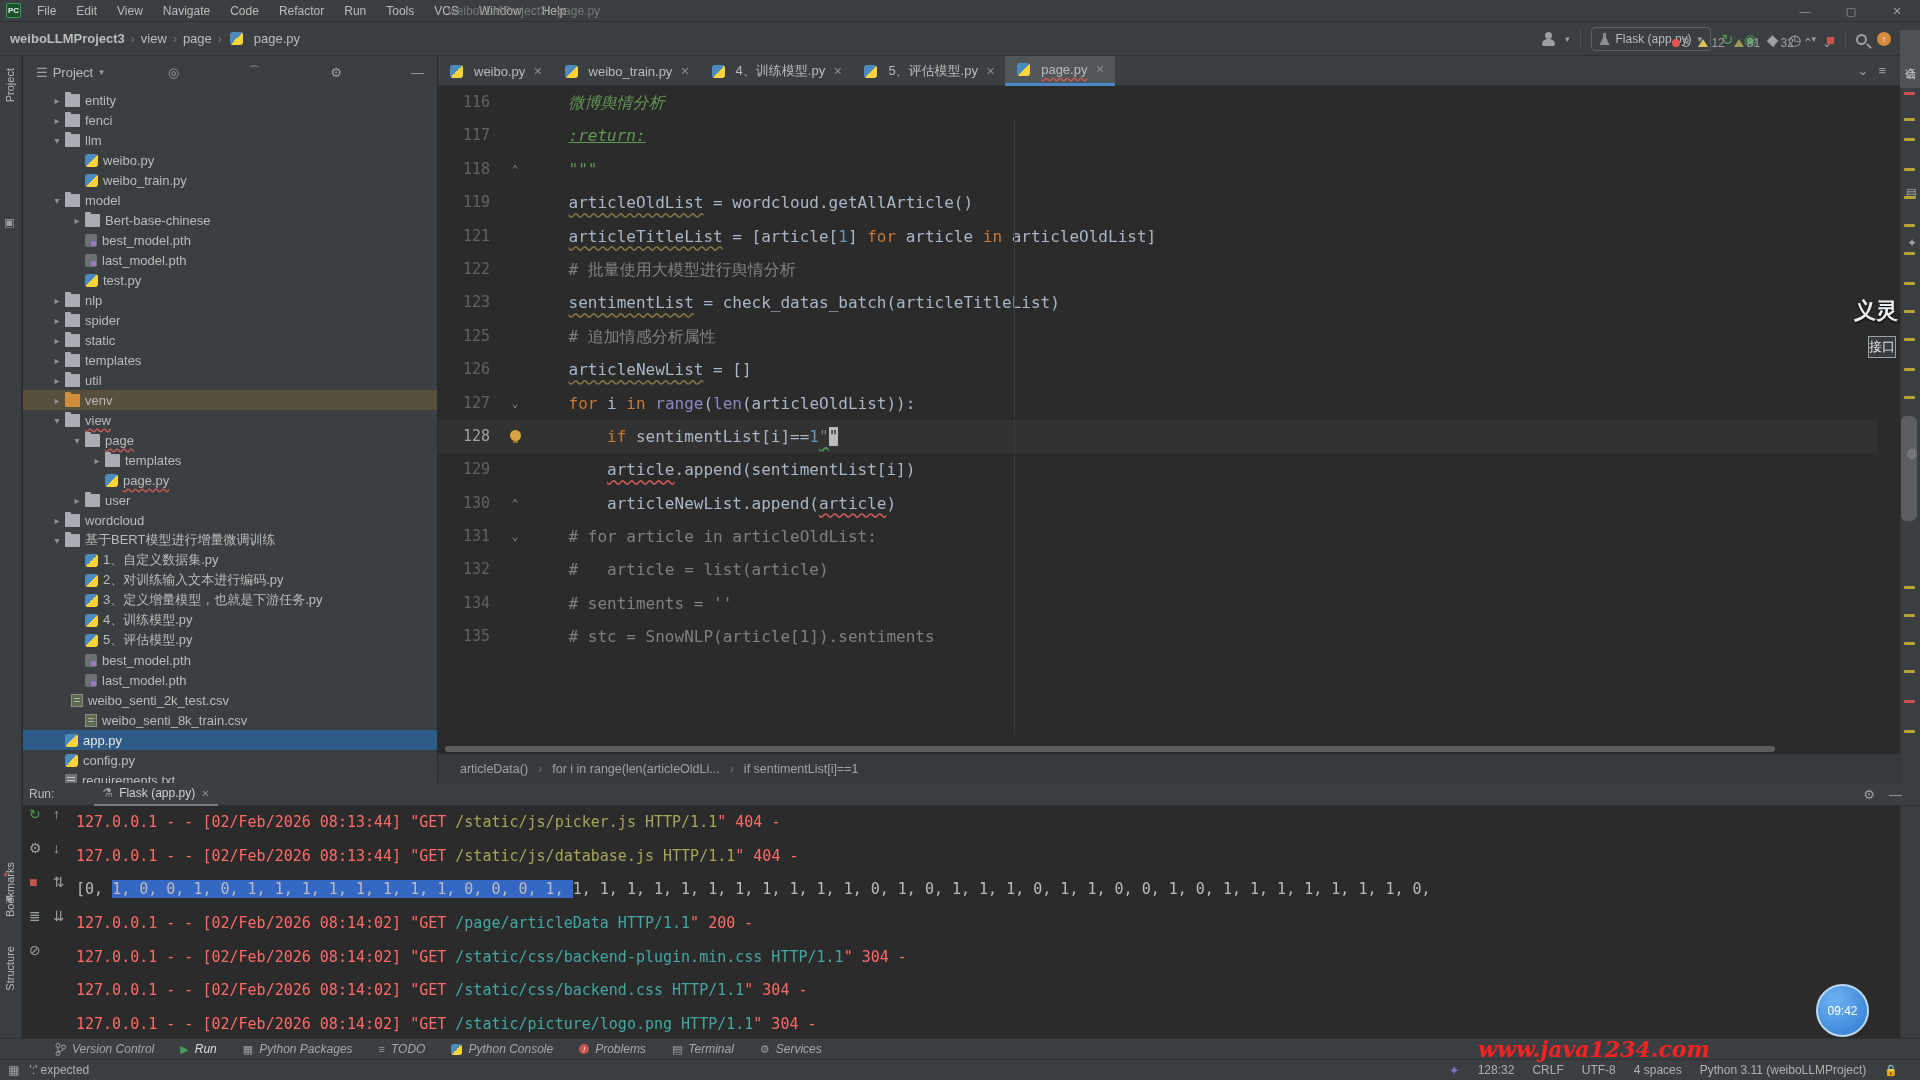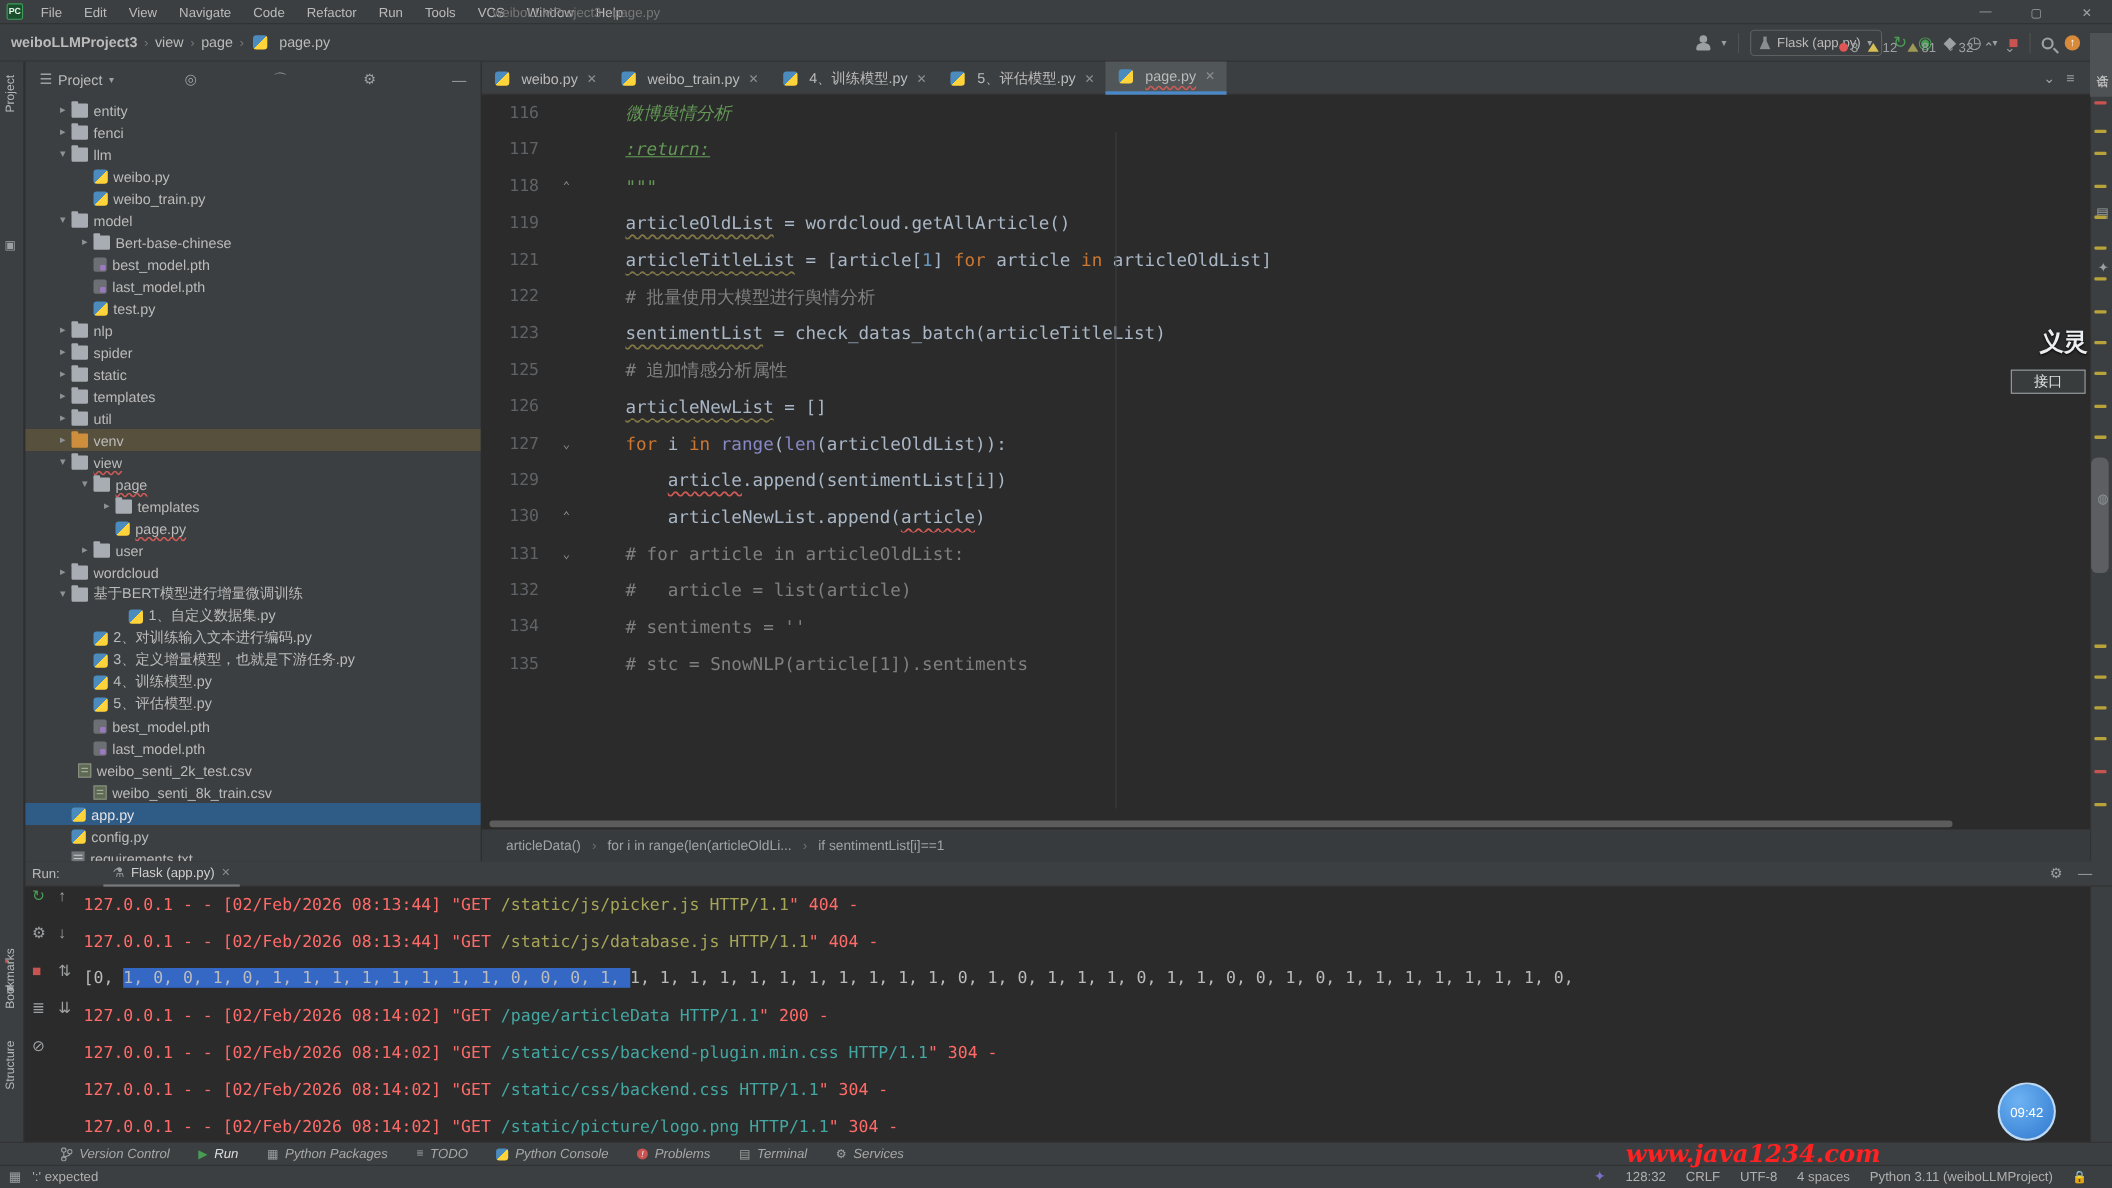--- a/index.html
+++ b/index.html
@@ -109,21 +109,21 @@
   
   .rightstripe { position:absolute; right:0; top:56px; width:20px; height:1002px; background:#3c3f41; border-left:1px solid #323232; }
   .stripe-marks { position:absolute; right:3px; top:56px; width:14px; height:727px; }
   .mark { position:absolute; left:1px; width:11px; height:3px; background:#b8a33a; border-radius:1px;}
   .mark.red { background:#c75450; }
   .vthumb { position:absolute; left:-2px; width:16px; height:105px; background:rgba(130,134,137,.45); border-radius:6px; }
   .rtab { position:absolute; right:0; top:30px; width:20px; height:58px; background:#4e5254; writing-mode:vertical-rl;
     font-size:11px; color:#c7c7c7; display:flex; align-items:center; justify-content:center;}
   .r-ico { position:absolute; right:3px; font-size:12px; color:#9da0a2; }
   .ov-yiling { position:absolute; right:22px; top:296px; font-size:22px; font-weight:bold; color:#eceff1; text-shadow:0 1px 2px #000; }
-  .ov-jiekou { position:absolute; right:24px; top:336px; font-size:13px; color:#dfe2e5; border:1px solid #9aa0a6; padding:1px 20px; background:rgba(60,63,65,.85);text-align:center; }
+  .ov-jiekou { position:absolute; right:24px; top:336px; font-size:13px; color:#dfe2e5; border:1px solid #9aa0a6; padding:1px 0; background:rgba(60,63,65,.85);text-align:center; }
 
   
   .runbar { position:absolute; left:23px; top:783px; width:1897px; height:23px; background:#3c3f41; border-bottom:1px solid #323232; display:flex; align-items:center; }
   .runbar .rlabel { font-size:12px; color:#bbbbbb; margin-left:6px; }
   .runtab { display:flex; align-items:center; gap:6px; margin-left:40px; font-size:12px; color:#d0d0d0;
     border-bottom:2px solid #777a7c; height:23px; padding:0 8px; }
   .runtab .fico { color:#9da0a2; font-size:12px; }
   .runtab .x { color:#8a8d8f; font-size:10px; }
   .runbar-right { margin-left:auto; display:flex; gap:14px; padding-right:18px; color:#9da0a2; font-size:13px;}
   .console-toolbar { position:absolute; left:23px; top:806px; width:50px; height:232px; }
@@ -348,21 +348,21 @@
         <div class="trow" style="padding-left: 28px;">
           <span class="arr">▸</span>
           <span class="ico folder"></span>
           <span>wordcloud</span>
         </div>
         <div class="trow" style="padding-left: 28px;">
           <span class="arr">▾</span>
           <span class="ico folder"></span>
           <span>基于BERT模型进行增量微调训练</span>
         </div>
-        <div class="trow" style="padding-left: 48px; margin-left: 32px;">
+        <div class="trow" style="padding-left: 48px;">
           <span class="arr"></span>
           <span class="ico py"></span>
           <span>1、自定义数据集.py</span>
         </div>
         <div class="trow" style="padding-left: 48px;">
           <span class="arr"></span>
           <span class="ico py"></span>
           <span>2、对训练输入文本进行编码.py</span>
         </div>
         <div class="trow" style="padding-left: 48px;">
@@ -454,20 +454,21 @@
         <div class="cl"><span class="gut">116</span><span class="fold"></span><span class="src"><span class="tk-doc">    微博舆情分析</span></span></div>
         <div class="cl"><span class="gut">117</span><span class="fold"></span><span class="src"><span class="tk-doc">    </span><span class="tk-tag">:return:</span></span></div>
         <div class="cl"><span class="gut">118</span><span class="fold">⌃</span><span class="src"><span class="tk-doc">    """</span></span></div>
         <div class="cl"><span class="gut">119</span><span class="fold"></span><span class="src"><span class="">    </span><span class="sq-y">articleOldList</span><span class=""> = wordcloud.getAllArticle()</span></span></div>
         <div class="cl"><span class="gut">121</span><span class="fold"></span><span class="src"><span class="">    </span><span class="sq-y">articleTitleList</span><span class=""> = [article[</span><span class="tk-num">1</span><span class="">] </span><span class="tk-kw">for</span><span class=""> article </span><span class="tk-kw">in</span><span class=""> articleOldList]</span></span></div>
         <div class="cl"><span class="gut">122</span><span class="fold"></span><span class="src"><span class="tk-com">    # 批量使用大模型进行舆情分析</span></span></div>
         <div class="cl"><span class="gut">123</span><span class="fold"></span><span class="src"><span class="">    </span><span class="sq-y">sentimentList</span><span class=""> = check_datas_batch(articleTitleList)</span></span></div>
         <div class="cl"><span class="gut">125</span><span class="fold"></span><span class="src"><span class="tk-com">    # 追加情感分析属性</span></span></div>
         <div class="cl"><span class="gut">126</span><span class="fold"></span><span class="src"><span class="">    </span><span class="sq-y">articleNewList</span><span class=""> = []</span></span></div>
         <div class="cl"><span class="gut">127</span><span class="fold">⌄</span><span class="src"><span class="">    </span><span class="tk-kw">for</span><span class=""> i </span><span class="tk-kw">in</span><span class=""> </span><span class="tk-bi">range</span><span class="">(</span><span class="tk-bi">len</span><span class="">(articleOldList)):</span></span></div>
+        <div class="cl current"><span class="gut">128</span><span class="fold"><span class="bulb"></span></span><span class="src"><span class="">        </span><span class="tk-kw">if</span><span class=""> sentimentList[i]==</span><span class="tk-num">1</span><span class="tk-str sq-g">"</span><span class="caret-block">"</span></span></div>
         <div class="cl"><span class="gut">129</span><span class="fold"></span><span class="src"><span class="">        </span><span class="sq-r">article</span><span class="">.append(sentimentList[i])</span></span></div>
         <div class="cl"><span class="gut">130</span><span class="fold">⌃</span><span class="src"><span class="">        articleNewList.append(</span><span class="sq-r">article</span><span class="">)</span></span></div>
         <div class="cl"><span class="gut">131</span><span class="fold">⌄</span><span class="src"><span class="tk-com">    # for article in articleOldList:</span></span></div>
         <div class="cl"><span class="gut">132</span><span class="fold"></span><span class="src"><span class="tk-com">    #   article = list(article)</span></span></div>
         <div class="cl"><span class="gut">134</span><span class="fold"></span><span class="src"><span class="tk-com">    # sentiments = ''</span></span></div>
         <div class="cl"><span class="gut">135</span><span class="fold"></span><span class="src"><span class="tk-com">    # stc = SnowNLP(article[1]).sentiments</span></span></div>
       </div>
     <div class="indent-guide"></div>
     <div class="hscroll"></div>
     <div class="ed-crumbs" id="crumbs-editor">

